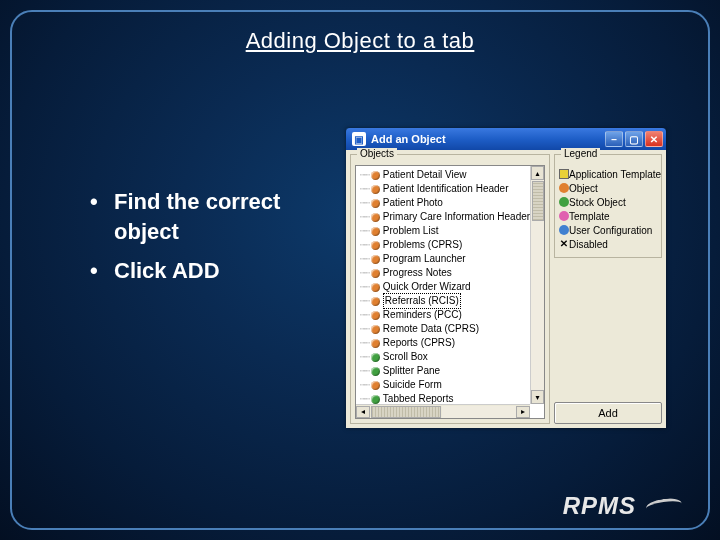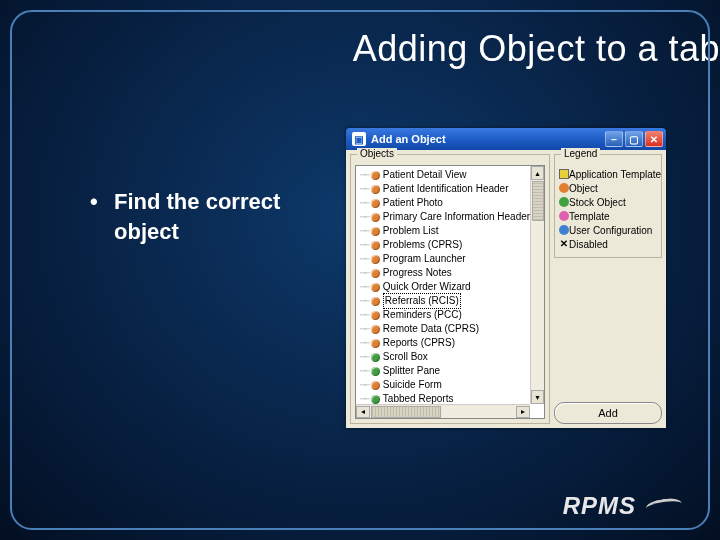--- a/index.html
+++ b/index.html
@@ -13,25 +13,26 @@
     overflow:hidden;
   }
   .frame {
     position:absolute; inset:10px;
     border:2px solid #4a7fb8;
     border-radius:22px;
     pointer-events:none;
   }
   .slide-title {
     color:#fff;
-    font-size:36px;
+    font-size:22px;
     font-weight:400;
-    text-align:right;
+    text-align:center;
     margin-top:28px;
     letter-spacing:0.5px;
+    text-decoration:underline;
   }
   .bullets {
     position:absolute;
     left:50px; top:165px;
     width:280px;
     font-size:22px;
     line-height:1.35;
   }
   .bullets li { margin-bottom:10px; list-style:none; position:relative; padding-left:24px;font-weight:bold;}
   .bullets li::before { content:"•"; position:absolute; left:0; top:0; font-size:22px;}
@@ -168,34 +169,35 @@
   }
   .legend-item .licon {
     width:10px; height:10px; display:inline-block; flex:none;
   }
   .licon.box { border:1px solid #666; }
   .licon.circle { border-radius:50%; }
   .licon.x { font-weight:bold; text-align:center; line-height:9px; font-size:10px;}
   .spacer { flex:1; }
   .dlg-btn {
     height:22px; background:#ece9d8;
-    border:1px solid #888; border-radius:10px;
+    border:1px solid #888; border-radius:2px;
     font-size:11px; text-align:center; line-height:20px;
     box-shadow: inset 1px 1px 0 #fff;
   }
 </style>
 </head>
 <body>
 
 <div class="frame"></div>
 
 <div class="slide-title">Adding Object to a tab</div>
 
 <ul class="bullets">
   <li>Find the correct object</li>
+  <li>Click ADD</li>
 </ul>
 
 <div class="dialog">
   <div class="titlebar">
     <span class="tb-icon">▣</span>
     <span>Add an Object</span>
     <span class="winbtns">
       <span class="winbtn min">–</span>
       <span class="winbtn max">▢</span>
       <span class="winbtn close">✕</span>

